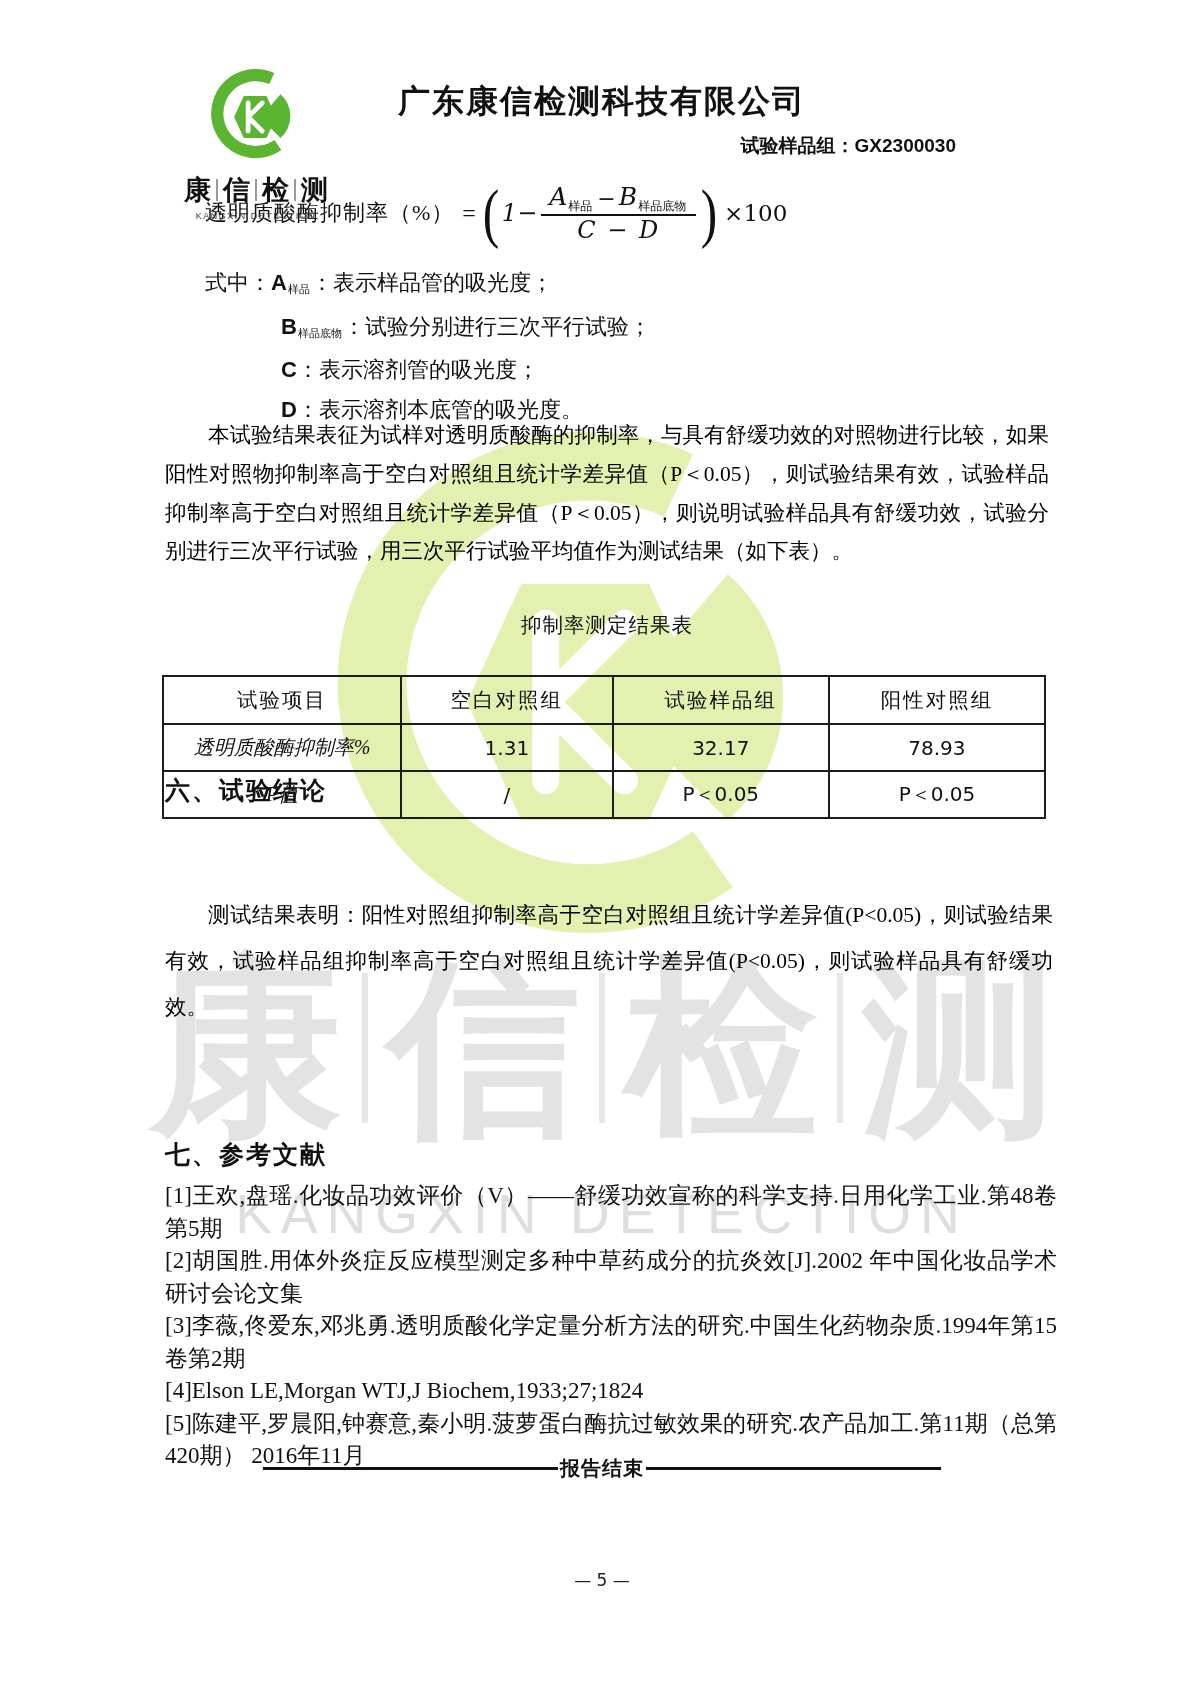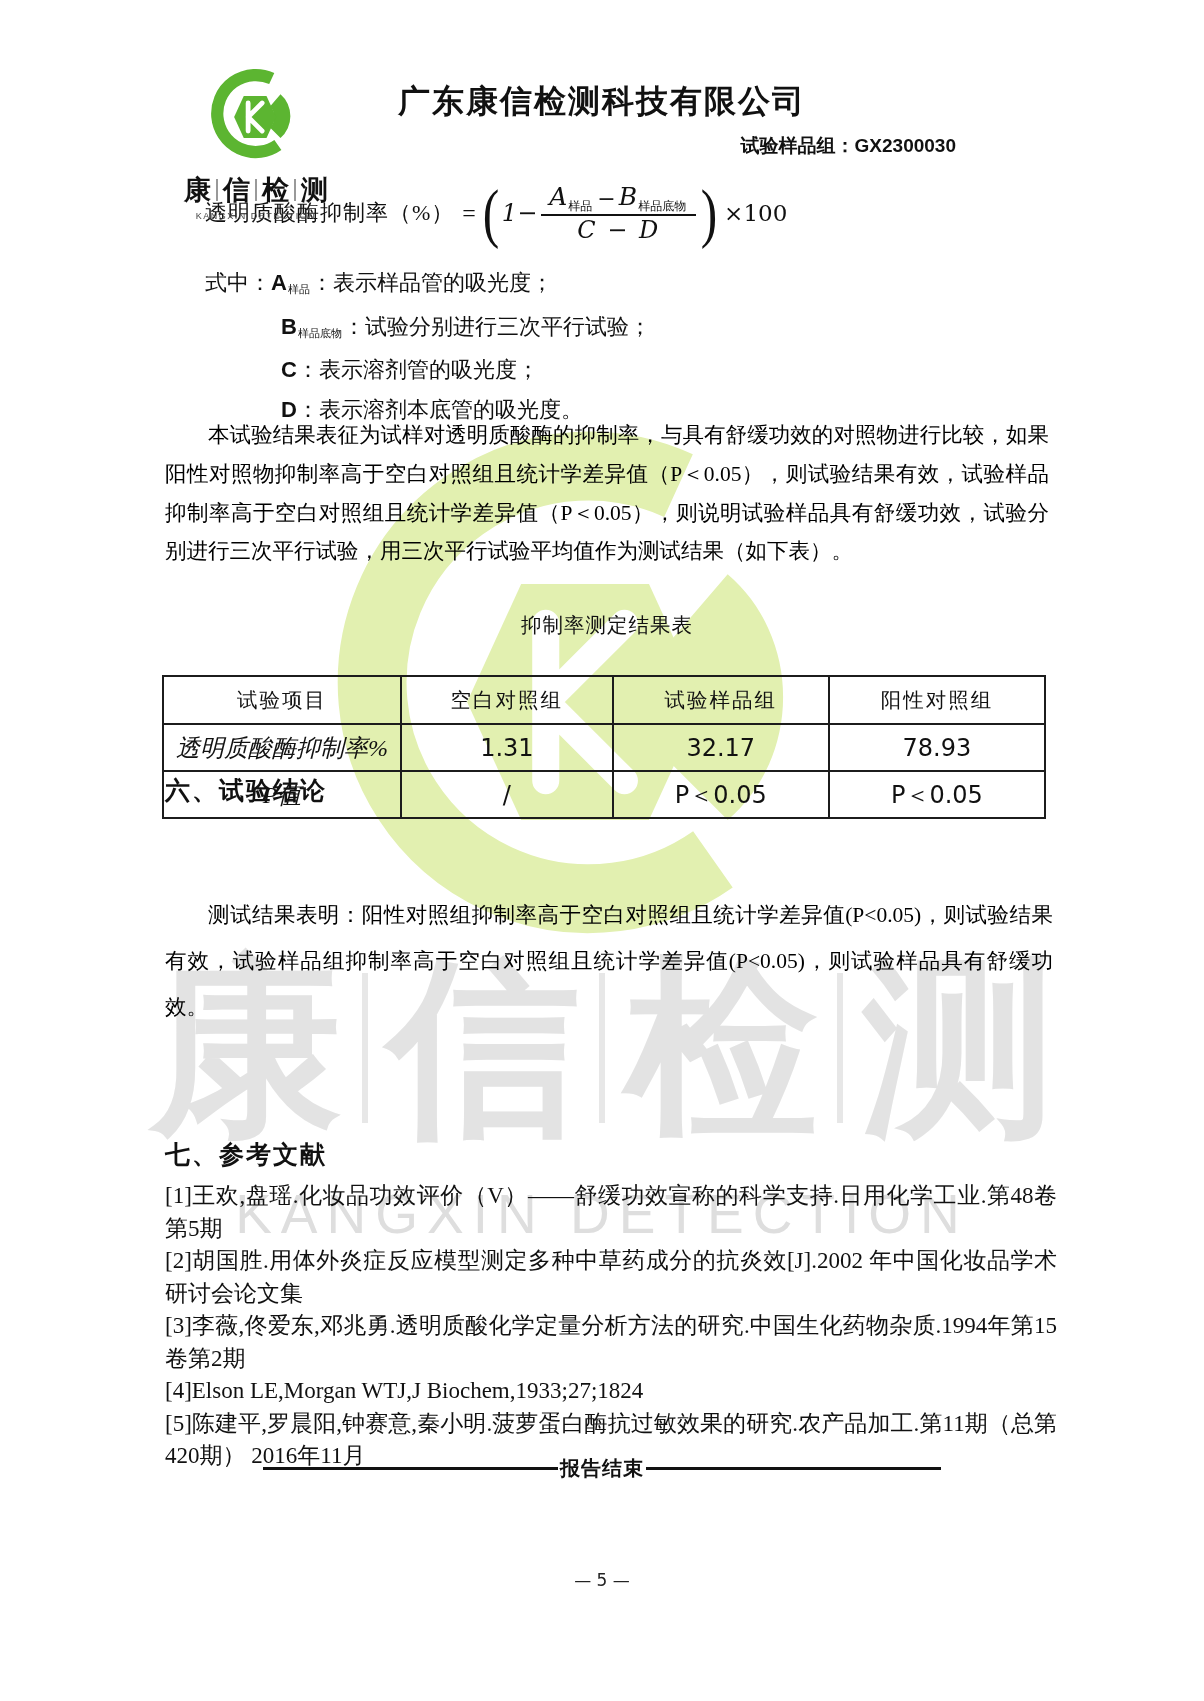--- a/index.html
+++ b/index.html
@@ -65,21 +65,21 @@
   .para1{left:165px; top:416px; width:884px; line-height:38.8px; text-indent:2em;}
   
   .tbl-title{left:165px; top:611px; width:884px; text-align:center; z-index:1; font-size:20.5px; letter-spacing:1px;}
   .results{left:162px; top:643px; width:884px; z-index:1;margin-top:32px;}
   table.results-table{width:100%; border-collapse:collapse; table-layout:fixed;}
   .results-table th,.results-table td{
     border:2px solid #1c1c1c; text-align:center; vertical-align:middle;
     font-weight:normal; padding:0;
   }
   .results-table th{height:46px; font-size:20.5px; letter-spacing:2px;}
-  .results-table td{height:45px; font-size:24px;}
+  .results-table td{height:45px; font-size:20px;}
   .results-table .c0{width:27%;}
   .results-table .c1{width:24%;}
   .results-table .c2{width:24.5%;}
   .results-table .c3{width:24.5%;}
   .row-label{font-style:italic; font-size:20.5px;}
   .val{font-family:"DejaVu Sans","Liberation Sans",sans-serif; font-size:20px;}
   
   .sec-head{z-index:1; font-size:25px; font-weight:bold; letter-spacing:2px;}
   .sec6-head{left:165px; top:774px;}
   .sec6-body{left:165px; top:892px; width:888px; line-height:46px;}

